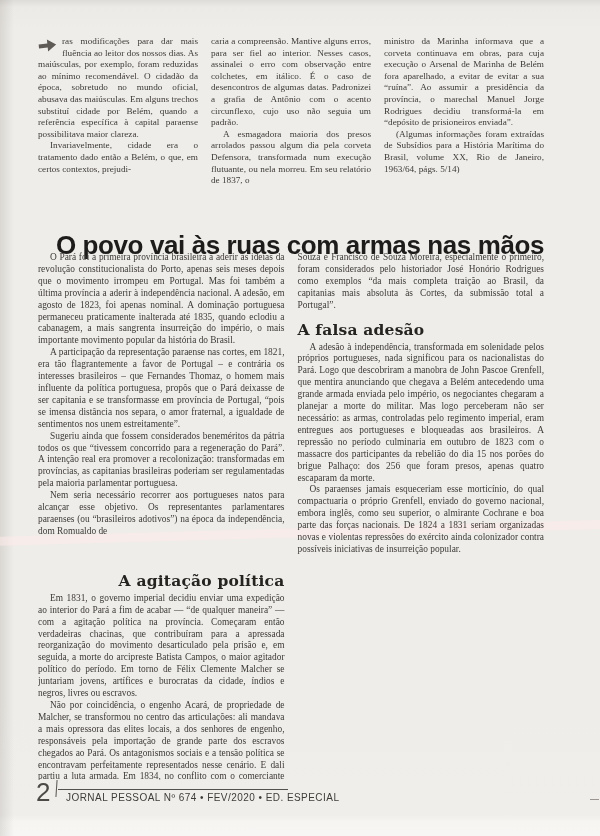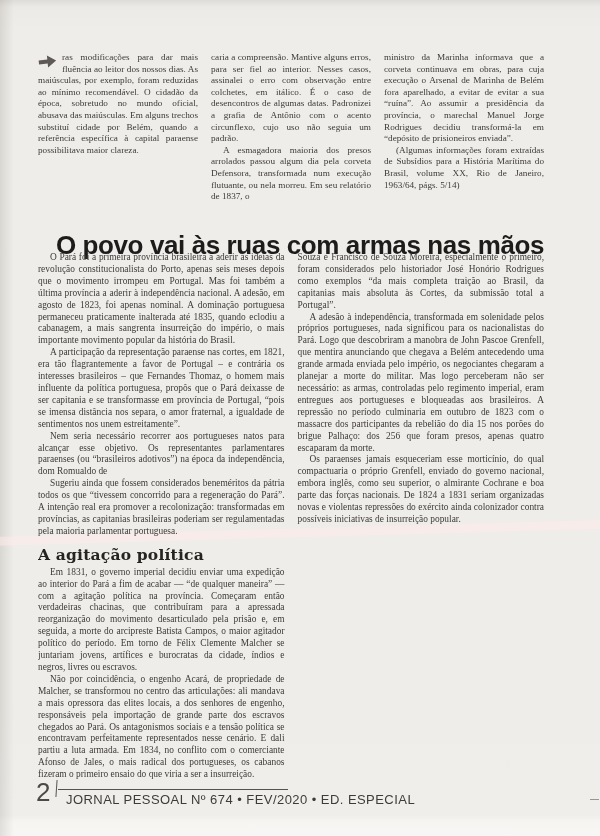--- a/index.html
+++ b/index.html
@@ -11,21 +11,21 @@
     color:#3d3a37;
   }
   .edge-shade{position:absolute;left:0;top:0;width:14px;height:836px;
     background:linear-gradient(90deg,rgba(120,115,108,.18),rgba(120,115,108,0));pointer-events:none;}
   .scan-band{position:absolute;left:-10px;top:528px;width:640px;height:9px;
     background:rgba(255,236,234,.5);transform:rotate(-1.6deg);pointer-events:none;}
   .scan-dash{position:absolute;right:1px;top:799px;width:9px;height:1px;background:#9a958f;}
 
   
   .intro{
-    position:absolute;left:38px;top:52px;width:506px;
+    position:absolute;left:38px;top:36px;width:506px;
     display:grid;grid-template-columns:1fr 1fr 1fr;column-gap:13px;
     font-size:9.2px;line-height:11.6px;text-align:justify;
     hyphens:auto;-webkit-hyphens:auto;
   }
   .intro p{margin:0;}
   .p-ind{text-indent:12px;}
   .arrow-wrap{float:left;width:21px;height:20px;margin:1px 3px 0 0;}
   .arrow-wrap svg{width:19px;height:17px;transform:rotate(-6deg);}
 
   
@@ -41,71 +41,73 @@
     display:grid;grid-template-columns:1fr 1fr;column-gap:13px;
     font-size:9.4px;line-height:11.9px;text-align:justify;
     hyphens:auto;-webkit-hyphens:auto;
   }
   .article p{margin:0;}
   .sec-head{
     font-family:"DejaVu Serif","Liberation Serif",serif;font-weight:700;
     font-size:15.5px;line-height:18px;color:#262421;letter-spacing:.2px;
     margin:9px 0 3px 0;text-align:left;text-indent:0;
   }
-  .sec-head.first{margin-top:8px;}
+  .sec-head.first{margin-top:16px;text-align:right;}
 
   
   .footer{position:absolute;left:36px;top:779px;width:320px;height:40px;}
   .page-num{
     position:absolute;left:0;top:0;
     font-family:"Liberation Sans",sans-serif;font-weight:400;
     font-size:26px;line-height:26px;color:#4c4a47;
   }
   .footer-tick{position:absolute;left:20px;top:1px;width:1px;height:17px;background:#55524e;transform:rotate(4deg);}
   .footer-rule{position:absolute;left:22px;top:10px;width:230px;height:1px;background:#55524e;}
   .footer-journal{
     position:absolute;left:30px;top:13px;
-    font-family:"Liberation Sans",sans-serif;font-size:13px;letter-spacing:.45px;
+    font-family:"Liberation Sans",sans-serif;font-size:10px;letter-spacing:.45px;
     color:#3e3c39;white-space:nowrap;
   }
 </style>
 </head>
 <body>
 
 <div class="edge-shade"></div>
 <div class="scan-band"></div>
 <div class="scan-dash"></div>
 
 <div class="intro">
   <div>
     <p><span class="arrow-wrap"><svg viewBox="0 0 24 20" xmlns="http://www.w3.org/2000/svg">
             <path d="M1 7.5 L12 7.5 L12 2.5 L23 10 L12 17.5 L12 12.5 L1 12.5 Z" fill="#5e5b57"></path>
           </svg></span><span>ras modificações para dar mais fluência ao leitor dos nossos dias. As maiúsculas, por exemplo, foram reduzidas ao mínimo recomendável. O cidadão da época, sobretudo no mundo oficial, abusava das maiúsculas. Em alguns trechos substituí cidade por Belém, quando a referência específica à capital paraense possibilitava maior clareza.</span></p>
+    <p class="p-ind">Invariavelmente, cidade era o tratamento dado então a Belém, o que, em certos contextos, prejudi-</p>
   </div>
   <div>
     <p>caria a compreensão. Mantive alguns erros, para ser fiel ao interior. Nesses casos, assinalei o erro com observação entre colchetes, em itálico. É o caso de desencontros de algumas datas. Padronizei a grafia de Antônio com o acento circunflexo, cujo uso não seguia um padrão.</p>
     <p class="p-ind">A esmagadora maioria dos presos arrolados passou algum dia pela corveta Defensora, transformada num execução flutuante, ou nela morreu. Em seu relatório de 1837, o</p>
   </div>
   <div>
     <p>ministro da Marinha informava que a corveta continuava em obras, para cuja execução o Arsenal de Marinha de Belém fora aparelhado, a evitar de evitar a sua “ruína”. Ao assumir a presidência da província, o marechal Manuel Jorge Rodrigues decidiu transformá-la em “depósito de prisioneiros enviada”.</p>
     <p class="p-ind">(Algumas informações foram extraídas de Subsídios para a História Marítima do Brasil, volume XX, Rio de Janeiro, 1963/64, págs. 5/14)</p>
   </div>
 </div>
 
 <h1 class="headline">O povo vai às ruas com armas nas mãos</h1>
 
 <div class="article">
   <div>
     <p class="p-ind">O Pará foi a primeira província brasileira a aderir às ideias da revolução constitucionalista do Porto, apenas seis meses depois que o movimento irrompeu em Portugal. Mas foi também a última província a aderir à independência nacional. A adesão, em agosto de 1823, foi apenas nominal. A dominação portuguesa permaneceu praticamente inalterada até 1835, quando eclodiu a cabanagem, a mais sangrenta insurreição do império, o mais importante movimento popular da história do Brasil.</p>
     <p class="p-ind">A participação da representação paraense nas cortes, em 1821, era tão flagrantemente a favor de Portugal – e contrária os interesses brasileiros – que Fernandes Thomaz, o homem mais influente da política portuguesa, propôs que o Pará deixasse de ser capitania e se transformasse em província de Portugal, “pois se imensa distância nos separa, o amor fraternal, a igualdade de sentimentos nos unem estreitamente”.</p>
+    <p class="p-ind">Sugeriu ainda que fossem considerados beneméritos da pátria todos os que “tivessem concorrido para a regeneração do Pará”. A intenção real era promover a recolonização: transformadas em províncias, as capitanias brasileiras poderiam ser regulamentadas pela maioria parlamentar portuguesa.</p>
     <p class="p-ind">Nem seria necessário recorrer aos portugueses natos para alcançar esse objetivo. Os representantes parlamentares paraenses (ou “brasileiros adotivos”) na época da independência, dom Romualdo de</p>
-    <p class="p-ind">Sugeriu ainda que fossem considerados beneméritos da pátria todos os que “tivessem concorrido para a regeneração do Pará”. A intenção real era promover a recolonização: transformadas em províncias, as capitanias brasileiras poderiam ser regulamentadas pela maioria parlamentar portuguesa.</p>
   </div>
   <div>
     <p>Souza e Francisco de Souza Moreira, especialmente o primeiro, foram considerados pelo historiador José Honório Rodrigues como exemplos “da mais completa traição ao Brasil, da capitanias mais absoluta às Cortes, da submissão total a Portugal”.</p>
+    <h2 class="sec-head">A falsa adesão</h2>
     <p class="p-ind">A adesão à independência, transformada em solenidade pelos próprios portugueses, nada significou para os nacionalistas do Pará. Logo que descobriram a manobra de John Pascoe Grenfell, que mentira anunciando que chegava a Belém antecedendo uma grande armada enviada pelo império, os negociantes chegaram a planejar a morte do militar. Mas logo perceberam não ser necessário: as armas, controladas pelo regimento imperial, eram entregues aos portugueses e bloqueadas aos brasileiros. A repressão no período culminaria em outubro de 1823 com o massacre dos participantes da rebelião do dia 15 nos porões do brigue Palhaço: dos 256 que foram presos, apenas quatro escaparam da morte.</p>
     <p class="p-ind">Os paraenses jamais esqueceriam esse morticínio, do qual compactuaria o próprio Grenfell, enviado do governo nacional, embora inglês, como seu superior, o almirante Cochrane e boa parte das forças nacionais. De 1824 a 1831 seriam organizadas novas e violentas repressões do exército ainda colonizador contra possíveis iniciativas de insurreição popular.</p>
   </div>
   <div>
     <h2 class="sec-head first">A agitação política</h2>
     <p class="p-ind">Em 1831, o governo imperial decidiu enviar uma expedição ao interior do Pará a fim de acabar — “de qualquer maneira” — com a agitação política na província. Começaram então verdadeiras chacinas, que contribuíram para a apressada reorganização do movimento desarticulado pela prisão e, em seguida, a morte do arcipreste Batista Campos, o maior agitador político do período. Em torno de Félix Clemente Malcher se juntariam jovens, artífices e burocratas da cidade, índios e negros, livres ou escravos.</p>
     <p class="p-ind">Não por coincidência, o engenho Acará, de propriedade de Malcher, se transformou no centro das articulações: ali mandava a mais opressora das elites locais, a dos senhores de engenho, responsáveis pela importação de grande parte dos escravos chegados ao Pará. Os antagonismos sociais e a tensão política se encontravam perfeitamente representados nesse cenário. E dali partiu a luta armada. Em 1834, no conflito com o comerciante Afonso de Jales, o mais radical dos portugueses, os cabanos fizeram o primeiro ensaio do que viria a ser a insurreição.</p>
     <h2 class="sec-head">Do campo à obras</h2>
   </div>
 </div>

